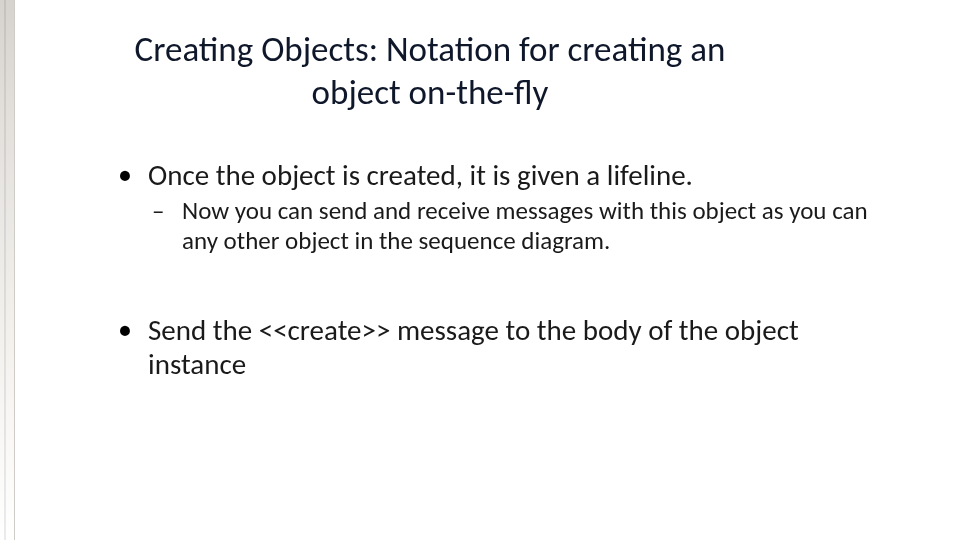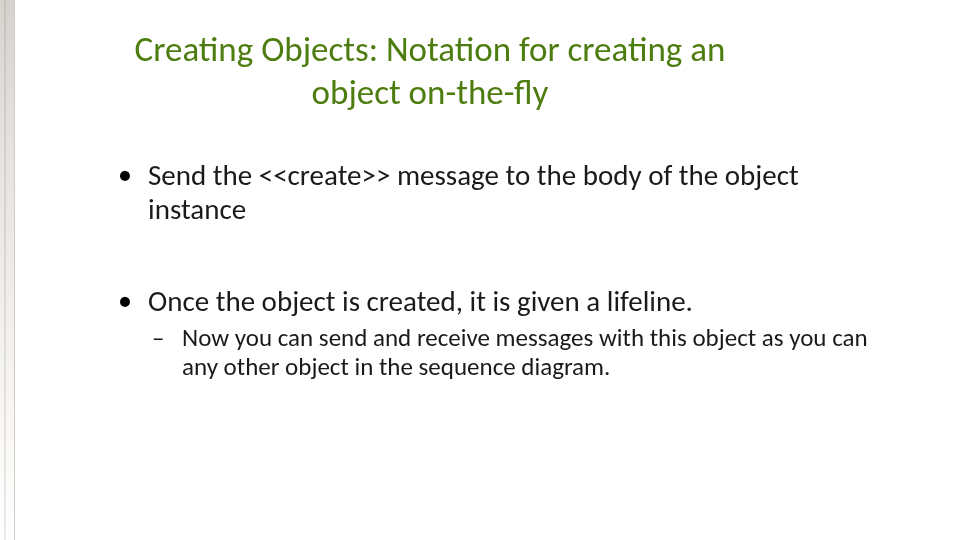--- a/index.html
+++ b/index.html
@@ -34,21 +34,21 @@
     background: rgba(0,0,0,0.08);
   }
   .title {
     position: absolute;
     top: 28px;
     left: 100px;
     width: 660px;
     font-size: 35px;
     line-height: 1.22;
     text-align: center;
-    color: #4d7c0f;
+    color: #0f172a;
     font-weight: 400;
   }
   .logo-area {
     position: absolute;
     right: 30px;
     top: 10px;
     width: 110px;
     text-align: center;
   }
   .logo-tower {
@@ -139,25 +139,25 @@
 
 <div class="slide">
   <div class="left-strip"></div>
 
   <div class="title">Creating Objects: Notation for creating an object on-the-fly</div>
 
 
   <div class="content">
     <ul class="lvl1">
       <li>
-        <span>Send the &lt;&lt;create&gt;&gt; message to the body of the object instance</span>
-      </li>
-      <li>
         <span>Once the object is created, it is given a lifeline.</span>
         <ul class="lvl2">
           <li>
             <span>Now you can send and receive messages with this object as you can any other object in the sequence diagram.</span>
           </li>
         </ul>
       </li>
+      <li>
+        <span>Send the &lt;&lt;create&gt;&gt; message to the body of the object instance</span>
+      </li>
     </ul>
   </div>
 </div>
 
 </body></html>

